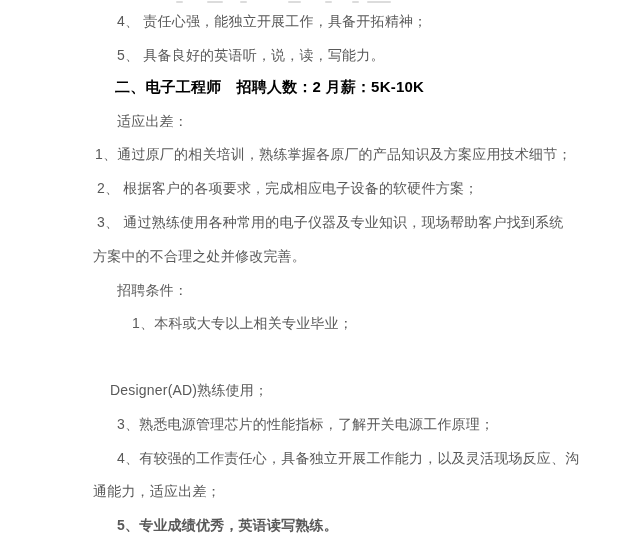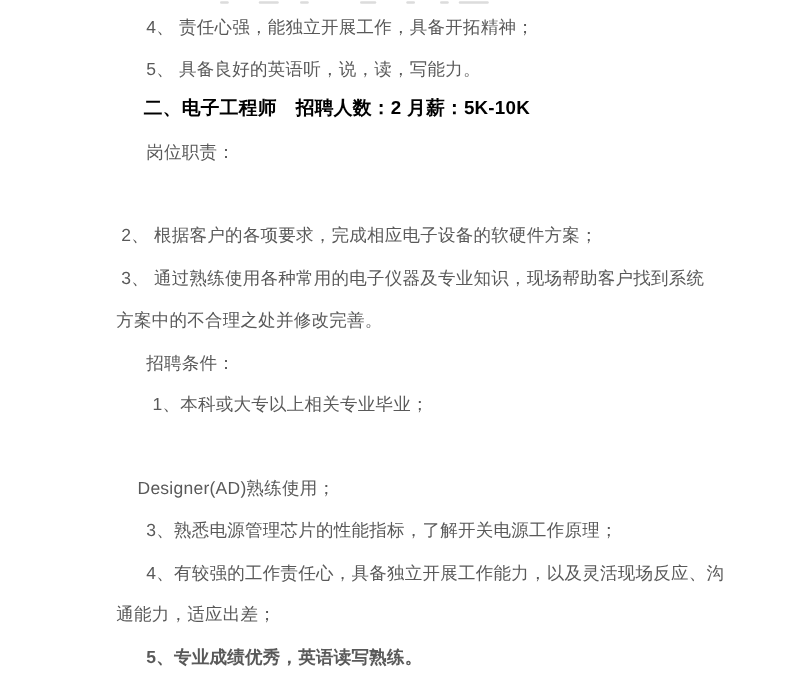--- a/index.html
+++ b/index.html
@@ -27,21 +27,21 @@
   
   .l0  { left:117px; top:12px;  }
   .l1  { left:117px; top:46px;  }
   .l2  { left:115px; top:78px;  }
   .l3  { left:117px; top:112px; }
   .l4  { left:95px;  top:145px; }
   .l5  { left:97px;  top:179px; }
   .l6  { left:97px;  top:213px; }
   .l7  { left:93px;  top:247px; }
   .l8  { left:117px; top:281px; }
-  .l9  { left:122px; top:314px; }
+  .l9  { left:132px; top:314px; }
   .l10 { left:117px; top:348px; }
   .l11 { left:110px; top:381px; }
   .l12 { left:117px; top:415px; }
   .l13 { left:117px; top:449px; }
   .l14 { left:93px;  top:482px;text-align:center; }
   .l15 { left:117px; top:516px;font-weight:bold; }
 
   
   .fragment { position: absolute; top: 0; left: 0; width: 639px; height: 4px; }
   .fragment i { position: absolute; top: 1px; height: 2px; background: #dcdcdc; border-radius: 1px; }
@@ -64,21 +64,22 @@
       <i></i>
       <i></i>
       <i></i>
       <i></i>
       <i></i>
   </div>
 
   <div class="line l0">4、 责任心强，能独立开展工作，具备开拓精神；</div>
   <div class="line l1">5、 具备良好的英语听，说，读，写能力。</div>
   <div class="line l2 bold">二、电子工程师　招聘人数：2 月薪：5K-10K</div>
-  <div class="line l3">岗位职责：</div>
+  <div class="line l3">适应出差：</div>
+  <div class="line l4">1、通过原厂的相关培训，熟练掌握各原厂的产品知识及方案应用技术细节；</div>
   <div class="line l5">2、 根据客户的各项要求，完成相应电子设备的软硬件方案；</div>
   <div class="line l6">3、 通过熟练使用各种常用的电子仪器及专业知识，现场帮助客户找到系统</div>
   <div class="line l7">方案中的不合理之处并修改完善。</div>
   <div class="line l8">招聘条件：</div>
   <div class="line l9">1、本科或大专以上相关专业毕业；</div>
   <div class="line l11">Designer(AD)熟练使用；</div>
   <div class="line l12">3、熟悉电源管理芯片的性能指标，了解开关电源工作原理；</div>
   <div class="line l13">4、有较强的工作责任心，具备独立开展工作能力，以及灵活现场反应、沟</div>
   <div class="line l14">通能力，适应出差；</div>
   <div class="line l15">5、专业成绩优秀，英语读写熟练。</div>

